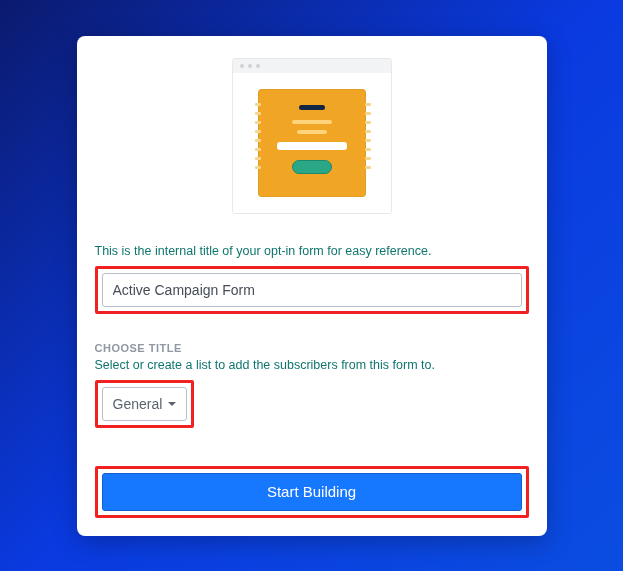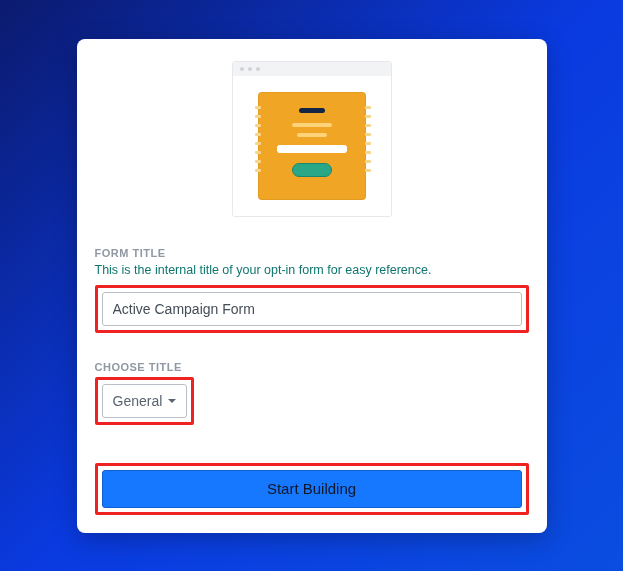--- a/index.html
+++ b/index.html
@@ -127,21 +127,21 @@
       width: 0; height: 0;
       border-left: 4px solid transparent;
       border-right: 4px solid transparent;
       border-top: 4px solid #5a6470;
     }
     .primary-btn {
       width: 100%;
       height: 38px;
       background: #1677ff;
       border: 1px solid #0f5fd1;
-      color: #0f172a;
+      color: #ffffff;
       font-size: 15px;
       border-radius: 3px;
       cursor: pointer;
     }
   </style>
 </head>
 <body>
 
 <div class="card">
 
@@ -175,27 +175,27 @@
         </div>
         <div class="fg-bar dark"></div>
         <div class="fg-bar y1"></div>
         <div class="fg-bar y2"></div>
         <div class="fg-bar white"></div>
         <div class="fg-btn"></div>
       </div>
     </div>
   </div>
 
-  <div class="section-label">FORM TITLE</div>
   <div class="section-desc">This is the internal title of your opt-in form for easy reference.</div>
   <div class="hl-red">
     <input type="text" class="text-input" value="Active Campaign Form" style="">
   </div>
 
   <div class="section-label">CHOOSE TITLE</div>
+  <div class="section-desc">Select or create a list to add the subscribers from this form to.</div>
   <div class="hl-red inline">
     <div class="dropdown-btn">
       <span>General</span>
       <span class="caret"></span>
     </div>
   </div>
 
   <div class="hl-red full">
     <button class="primary-btn">Start Building</button>
   </div>

